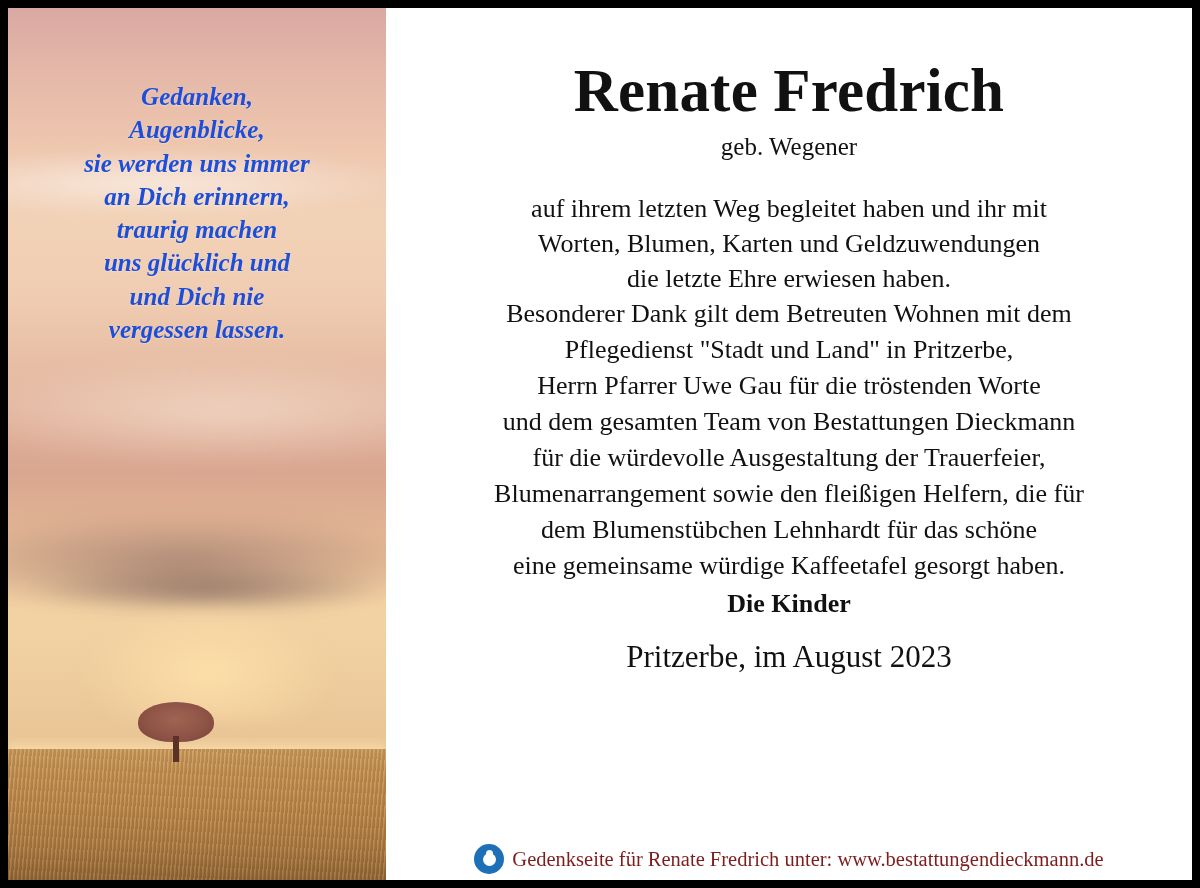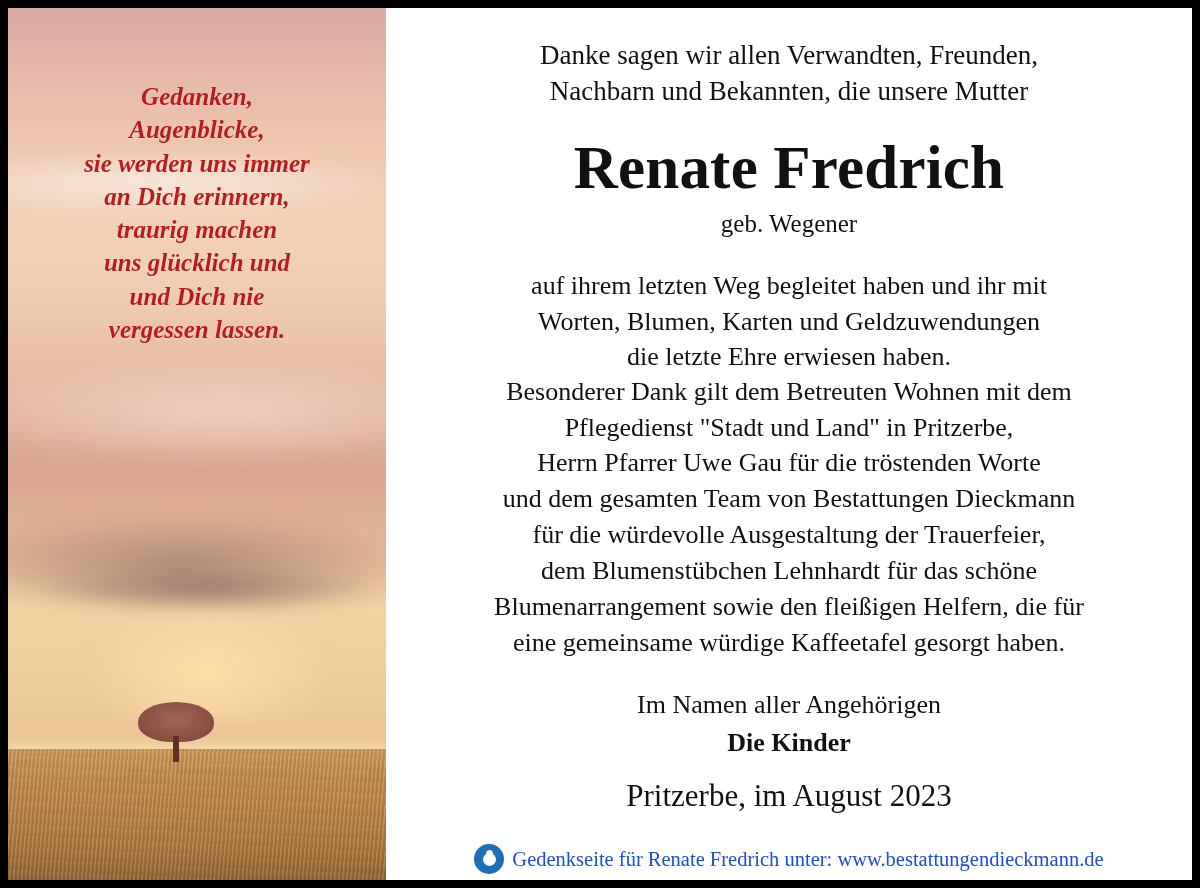--- a/index.html
+++ b/index.html
@@ -161,21 +161,21 @@
   #quote {
     position: absolute;
     left: 0;
     top: 72px;
     width: 100%;
     text-align: center;
     font-style: italic;
     font-weight: bold;
     font-size: 25px;
     line-height: 1.33;
-    color: #b91c1c;
+    color: #1d4ed8;
     padding: 0 14px;
     box-sizing: border-box;
     text-shadow: 0 1px 2px rgba(255,255,255,0.35);
   }
   #quote div { white-space: nowrap; }
 
   
   #text-panel {
     flex: 1 1 auto;
     position: relative;
@@ -246,21 +246,21 @@
   }
   .logo-inner {
     width: 13px;
     height: 13px;
     border-radius: 50%;
     background: #ffffff;
     box-shadow: 0 -6px 0 -3px rgba(255,255,255,0.95);
   }
   .footer-text {
     font-size: 20.5px;
-    color: #1d4ed8;
+    color: #7f1d1d;
     white-space: nowrap;
   }
 </style>
 </head>
 <body>
 
 <div id="card">
 
   <div id="photo-panel">
     <div class="sky"></div>
@@ -283,46 +283,41 @@
       <div>an Dich erinnern,</div>
       <div>traurig machen</div>
       <div>uns glücklich und</div>
       <div>und Dich nie</div>
       <div>vergessen lassen.</div>
     </div>
   </div>
 
   <div id="text-panel">
 
-    <div class="intro">
-      <div>Danke sagen wir allen Verwandten, Freunden,</div>
-      <div>Nachbarn und Bekannten, die unsere Mutter</div>
-    </div>
 
     <div class="name">Renate Fredrich</div>
     <div class="maiden">geb. Wegener</div>
 
     <div class="para">
       <div>auf ihrem letzten Weg begleitet haben und ihr mit</div>
       <div>Worten, Blumen, Karten und Geldzuwendungen</div>
       <div>die letzte Ehre erwiesen haben.</div>
     </div>
 
     <div class="para2">
       <div>Besonderer Dank gilt dem Betreuten Wohnen mit dem</div>
       <div>Pflegedienst "Stadt und Land" in Pritzerbe,</div>
       <div>Herrn Pfarrer Uwe Gau für die tröstenden Worte</div>
       <div>und dem gesamten Team von Bestattungen Dieckmann</div>
       <div>für die würdevolle Ausgestaltung der Trauerfeier,</div>
+      <div>Blumenarrangement sowie den fleißigen Helfern, die für</div>
       <div>dem Blumenstübchen Lehnhardt für das schöne</div>
-      <div>Blumenarrangement sowie den fleißigen Helfern, die für</div>
       <div>eine gemeinsame würdige Kaffeetafel gesorgt haben.</div>
     </div>
 
-    <div class="closing">Im Namen aller Angehörigen</div>
     <div class="children">Die Kinder</div>
     <div class="place-date">Pritzerbe, im August 2023</div>
 
     <div id="footer">
       <span class="logo-circle">
         <span class="logo-inner"></span>
       </span>
       <span class="footer-text">Gedenkseite für Renate Fredrich unter: www.bestattungendieckmann.de</span>
     </div>
 

